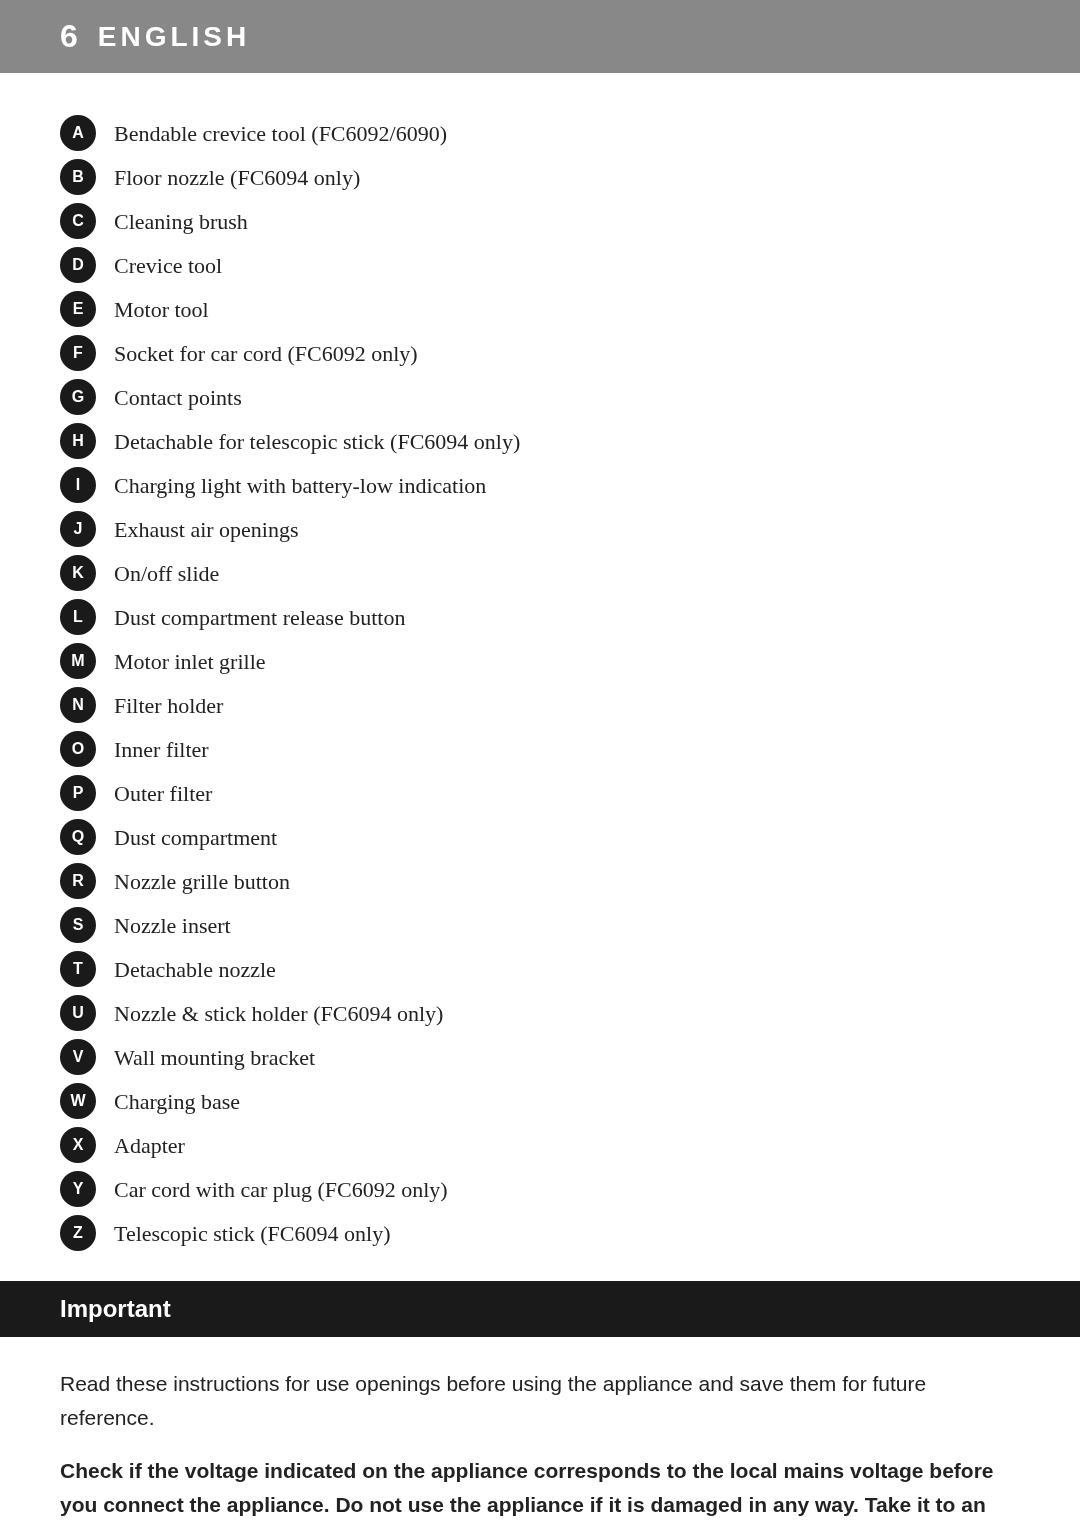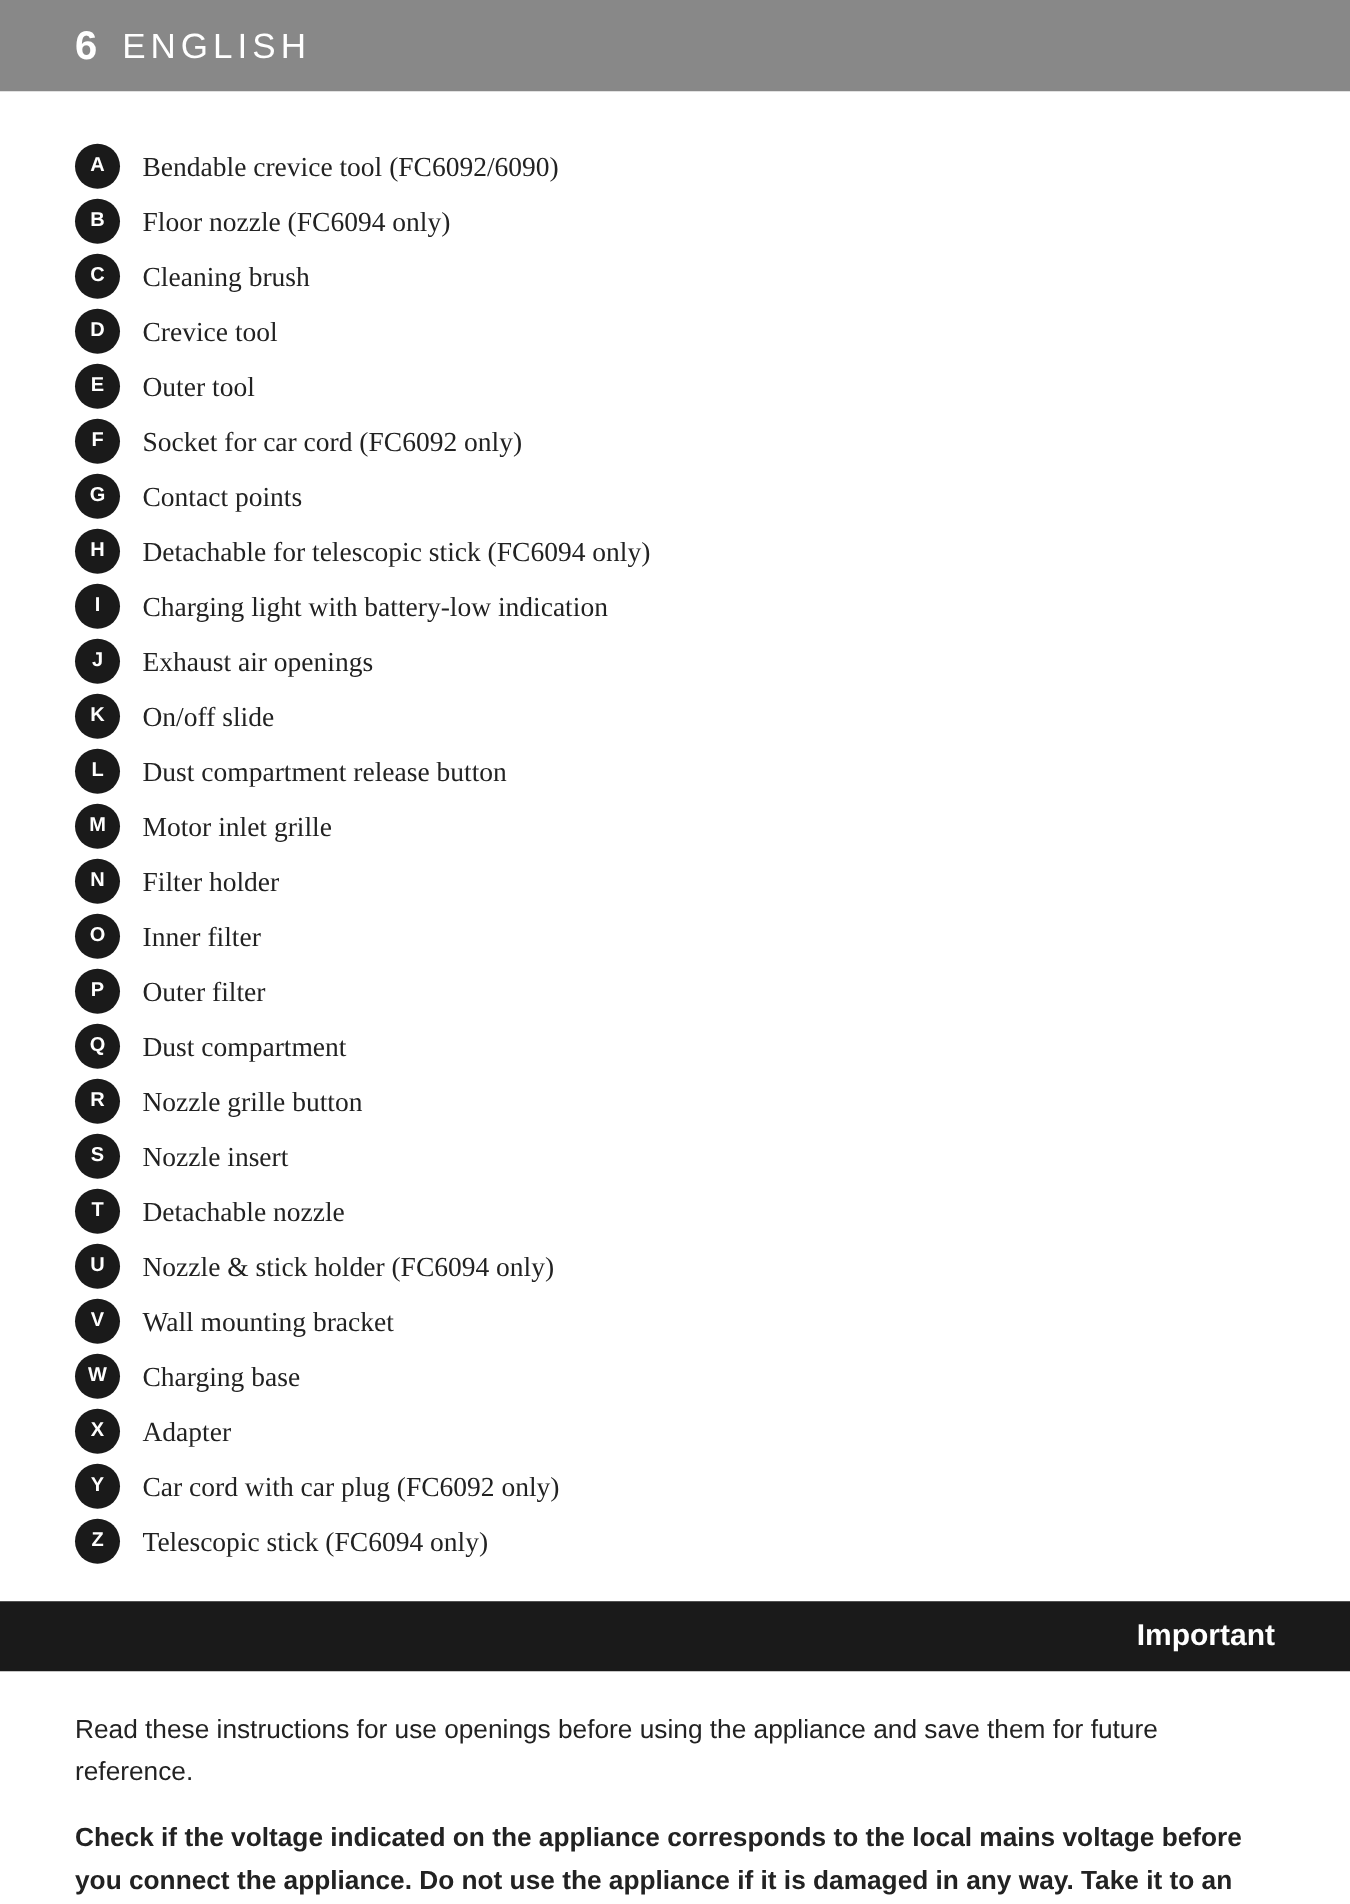--- a/index.html
+++ b/index.html
@@ -33,21 +33,21 @@
     .header-number {
       color: #ffffff;
       font-size: 32px;
       font-weight: bold;
       margin-right: 20px;
     }
 
     .header-title {
       color: #ffffff;
       font-size: 28px;
-      font-weight: normal;
+      font-weight: bold;
       letter-spacing: 4px;
       text-transform: uppercase;
     }
 
     .section-header {
       background: #1a1a1a;
       color: #ffffff;
       padding: 14px 60px;
       font-size: 24px;
       font-weight: bold;
@@ -135,21 +135,21 @@
         <li>
           <span class="circle-badge">C</span>
           <span class="item-text">Cleaning brush</span>
         </li>
         <li>
           <span class="circle-badge">D</span>
           <span class="item-text">Crevice tool</span>
         </li>
         <li>
           <span class="circle-badge">E</span>
-          <span class="item-text">Outer tool</span>
+          <span class="item-text">Motor tool</span>
         </li>
         <li>
           <span class="circle-badge">F</span>
           <span class="item-text">Socket for car cord (FC6092 only)</span>
         </li>
         <li>
           <span class="circle-badge">G</span>
           <span class="item-text">Contact points</span>
         </li>
         <li>
@@ -223,21 +223,21 @@
         <li>
           <span class="circle-badge">Y</span>
           <span class="item-text">Car cord with car plug (FC6092 only)</span>
         </li>
         <li>
           <span class="circle-badge">Z</span>
           <span class="item-text">Telescopic stick (FC6094 only)</span>
         </li>
       </ul>
 
-    <div class="section-header" style="margin-left: -60px; margin-right: -60px; margin-bottom: 30px; text-align: right;">
+    <div class="section-header" style="margin-left: -60px; margin-right: -60px; margin-bottom: 30px;">
       <span>Important</span>
     </div>
 
     <div class="important-section">
       <p class="important-text">Read these instructions for use openings before using the appliance and save them for future reference.</p>
       <p class="warning-text">Check if the voltage indicated on the appliance corresponds to the local mains voltage before you connect the appliance. Do not use the appliance if it is damaged in any way. Take it to an authorised Philips service centre for repair.</p>
     </div>
   </div>
 
 </div>

